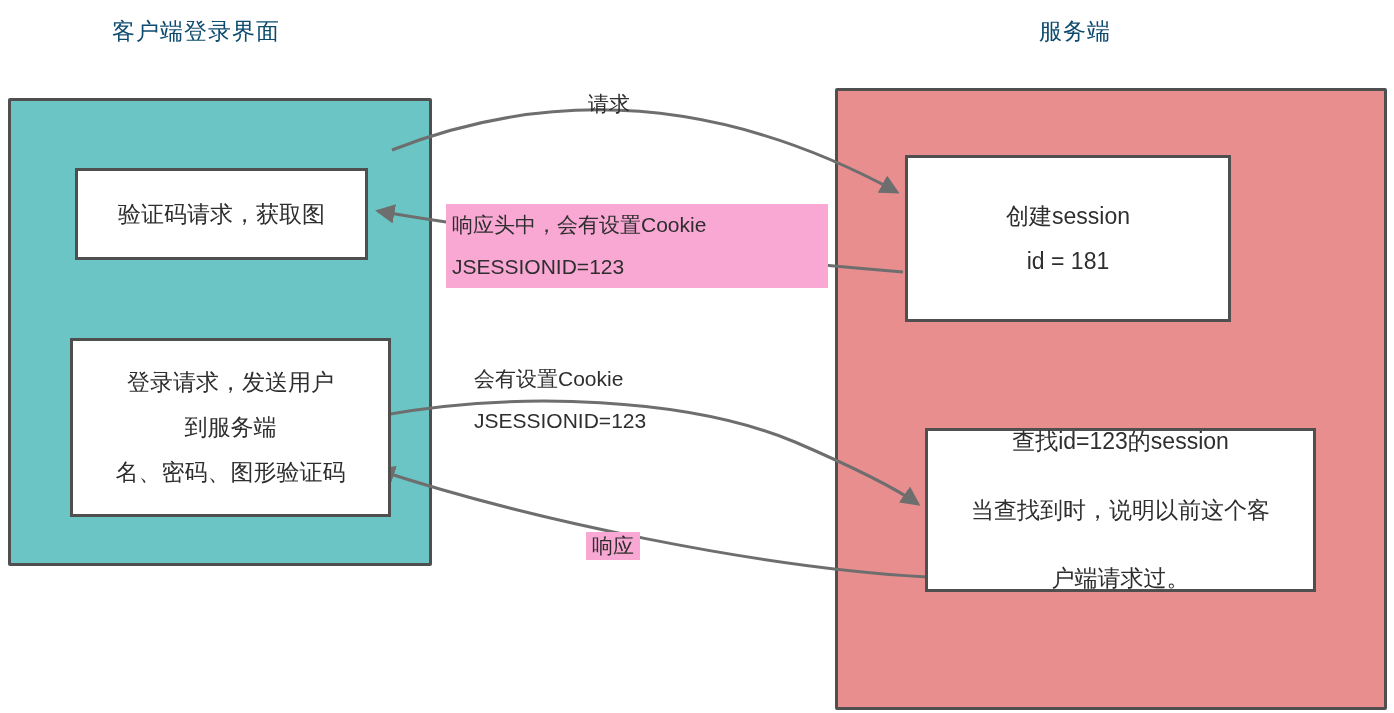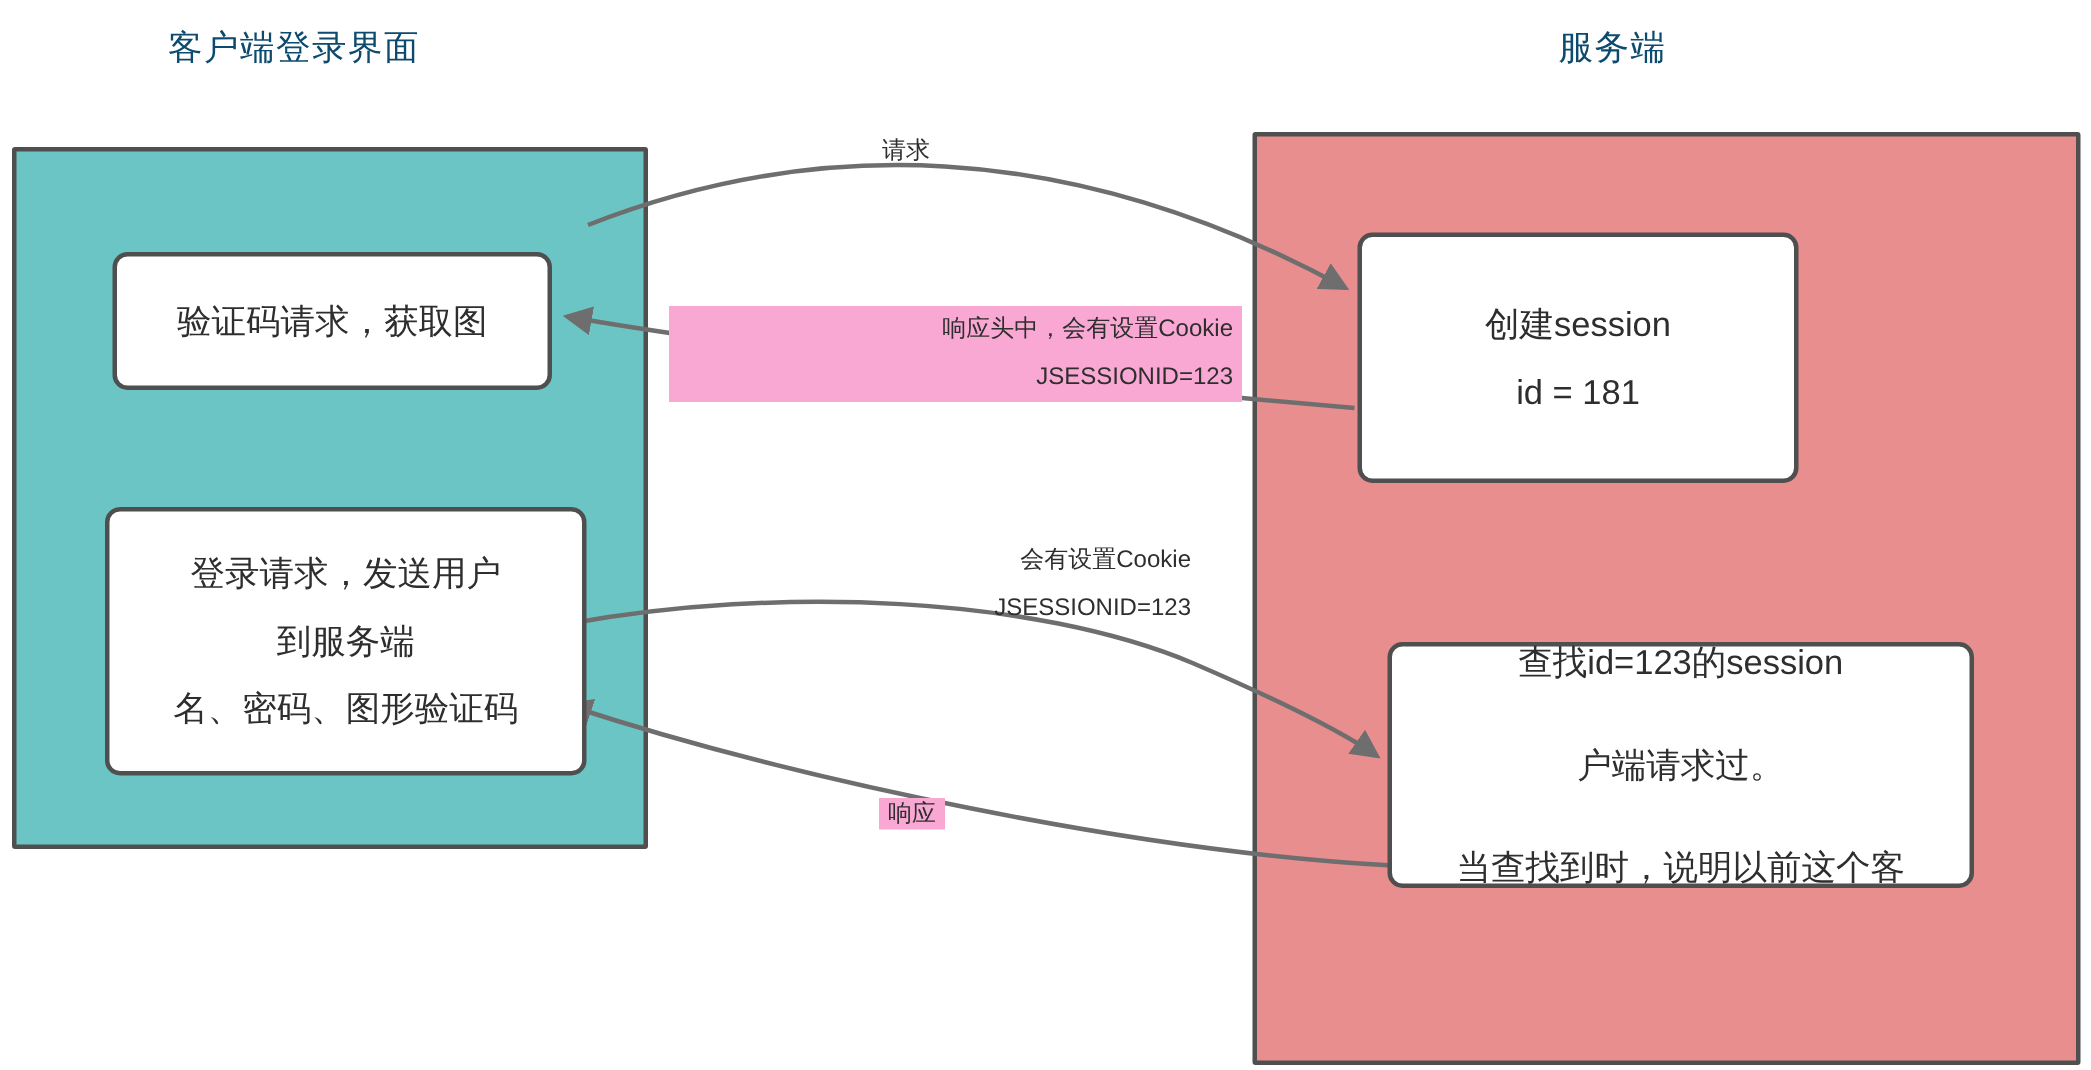--- a/index.html
+++ b/index.html
@@ -22,46 +22,46 @@
     position:absolute;
     border:3px solid #4f4f4f;
     border-radius:2px;
   }
   .panel.client { left:8px;   top:98px; width:424px; height:468px; background:#6cc5c5; }
   .panel.server { left:835px; top:88px; width:552px; height:622px; background:#e88e8e; }
   .node {
     position:absolute;
     background:#ffffff;
     border:3px solid #4f4f4f;
-    border-radius:10px;
+    border-radius:0;
     display:flex;
     flex-direction:column;
     justify-content:center;
     align-items:center;
     font-size:23px;
     color:#2e2e2e;
     text-align:center;
     padding:4px 8px;
   }
   .node .line { line-height:1.95; white-space:nowrap; }
   .node.c1 { left:75px;  top:168px; width:293px; height:92px; }
   .node.c2 { left:70px;  top:338px; width:321px; height:179px; }
-  .node.s1 { left:905px; top:155px; width:294px; height:167px; }
+  .node.s1 { left:905px; top:155px; width:326px; height:167px; }
   .node.s2 { left:925px; top:428px; width:391px; height:164px;gap:24px; }
   svg.arrows {
     position:absolute;
     left:0; top:0;
     width:1394px; height:713px;
     pointer-events:none;
   }
   .flow-label {
     position:absolute;
-    font-size:16px;
+    font-size:21px;
     color:#2e2e2e;
-    text-align:right;
+    text-align:left;
     white-space:nowrap;
   }
   .flow-label .line { line-height:2.0; }
   .flow-label.masked { background:#f9a8d4; padding:0 6px; }
   .lbl-request  { left:588px; top:90px; }
   .lbl-setcookie{ left:446px; top:204px; width:382px; }
   .lbl-cookie   { left:474px; top:358px; width:320px; }
   .lbl-response { left:586px; top:532px; }
 </style>
 </head>
@@ -98,22 +98,22 @@
   <div class="line">名、密码、图形验证码</div>
 </div>
 
 <div class="node s1">
   <div class="line">创建session</div>
   <div class="line">id = 181</div>
 </div>
 
 <div class="node s2">
   <div class="line">查找id=123的session</div>
+  <div class="line">当查找到时，说明以前这个客</div>
   <div class="line">户端请求过。</div>
-  <div class="line">当查找到时，说明以前这个客</div>
 </div>
 
 <div class="flow-label lbl-request">请求</div>
 
 <div class="flow-label lbl-setcookie masked">
   <div class="line">响应头中，会有设置Cookie</div>
   <div class="line">JSESSIONID=123</div>
 </div>
 
 <div class="flow-label lbl-cookie">

